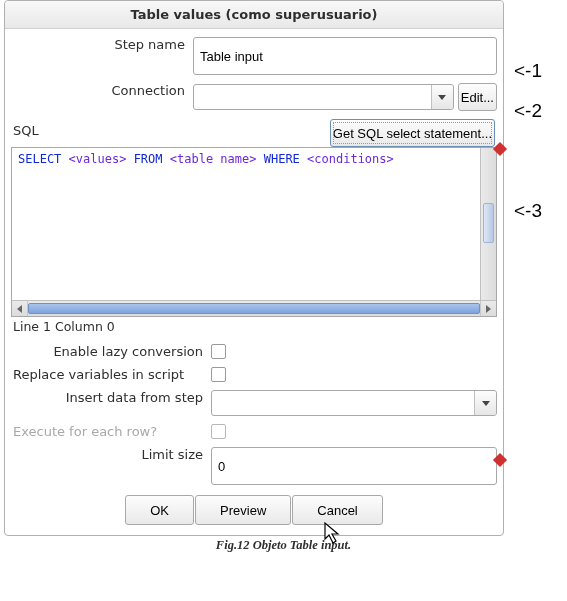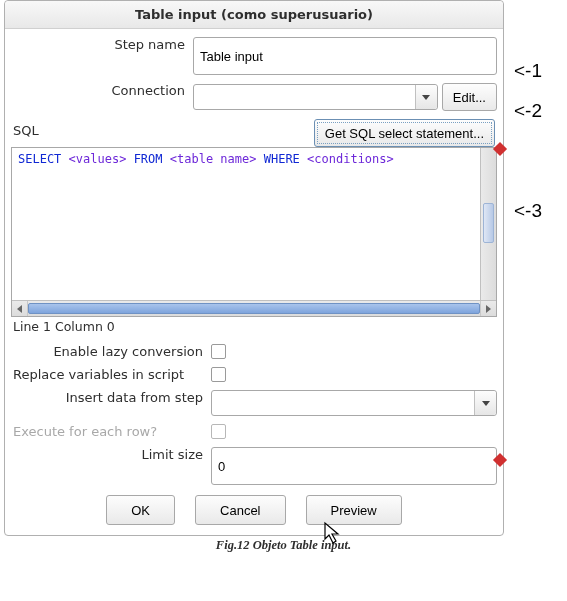--- a/index.html
+++ b/index.html
@@ -79,21 +79,21 @@
     border-left: 1px solid #c0c0c0;
     display: flex;
     align-items: center;
     justify-content: center;
     background: linear-gradient(#fdfdfd,#e6e6e6);
     border-top-right-radius: 3px;
     border-bottom-right-radius: 3px;
   }
   .btn {
     height: 28px;
-    padding: 0 10px;
+    padding: 0 2px;
     border: 1px solid #a8a8a8;
     border-radius: 3px;
     background: linear-gradient(#fdfdfd,#e9e9e9);
     font-size: 13px;
     cursor: pointer;
     display: inline-flex;
     align-items: center;
   }
   .btn.highlight {
     border: 1px solid #6b8fb3;
@@ -182,21 +182,21 @@
   .diamond {
     width: 10px; height: 10px;
     transform: rotate(45deg);
     background: #d03030;
     display:inline-block;
     position:absolute;
   }
   .bottom-btns {
     display:flex;
     justify-content:center;
-    gap: 20px;
+    gap: 1px;
     margin-top: 10px;
   }
   .bottom-btns .btn { padding: 0 24px; height: 30px;}
   .caption {
     text-align:center;
     font-weight:bold;
     font-size:12.5px;
     margin-top: 2px;
     font-family: "Times New Roman", serif;
     font-style: italic;
@@ -222,21 +222,21 @@
   }
   .tri-l{border-right:5px solid #666;}
   .tri-r{border-left:5px solid #666;}
 </style>
 </head>
 <body>
 
 <div class="wrapper">
 
   <div class="dialog">
-    <div class="title-bar">Table input  (como superusuario)</div>
+    <div class="title-bar">Table values  (como superusuario)</div>
 
     <div class="content">
 
       <div class="row">
         <div class="label-col">Step name</div>
         <div class="field-col">
           <input type="text" class="txt" value="Table input" style="">
         </div>
       </div>
 
@@ -311,22 +311,22 @@
       <div class="row" style="position:relative">
         <div class="label-col" style="width:200px">Limit size</div>
         <div class="field-col">
           <input type="text" class="txt" value="0" style="">
         </div>
         <span class="diamond" style="right:-8px;top:8px;"></span>
       </div>
 
       <div class="bottom-btns">
         <button class="btn">OK</button>
+        <button class="btn">Preview</button>
         <button class="btn">Cancel</button>
-        <button class="btn">Preview</button>
       </div>
 
     </div>
   </div>
 
   <div class="caption">Fig.12 Objeto Table input.</div>
 
   <div class="annot" style="left:514px;top:60px">&lt;-1</div>
   <div class="annot" style="left:514px;top:100px">&lt;-2</div>
   <div class="annot" style="left:514px;top:200px">&lt;-3</div>

